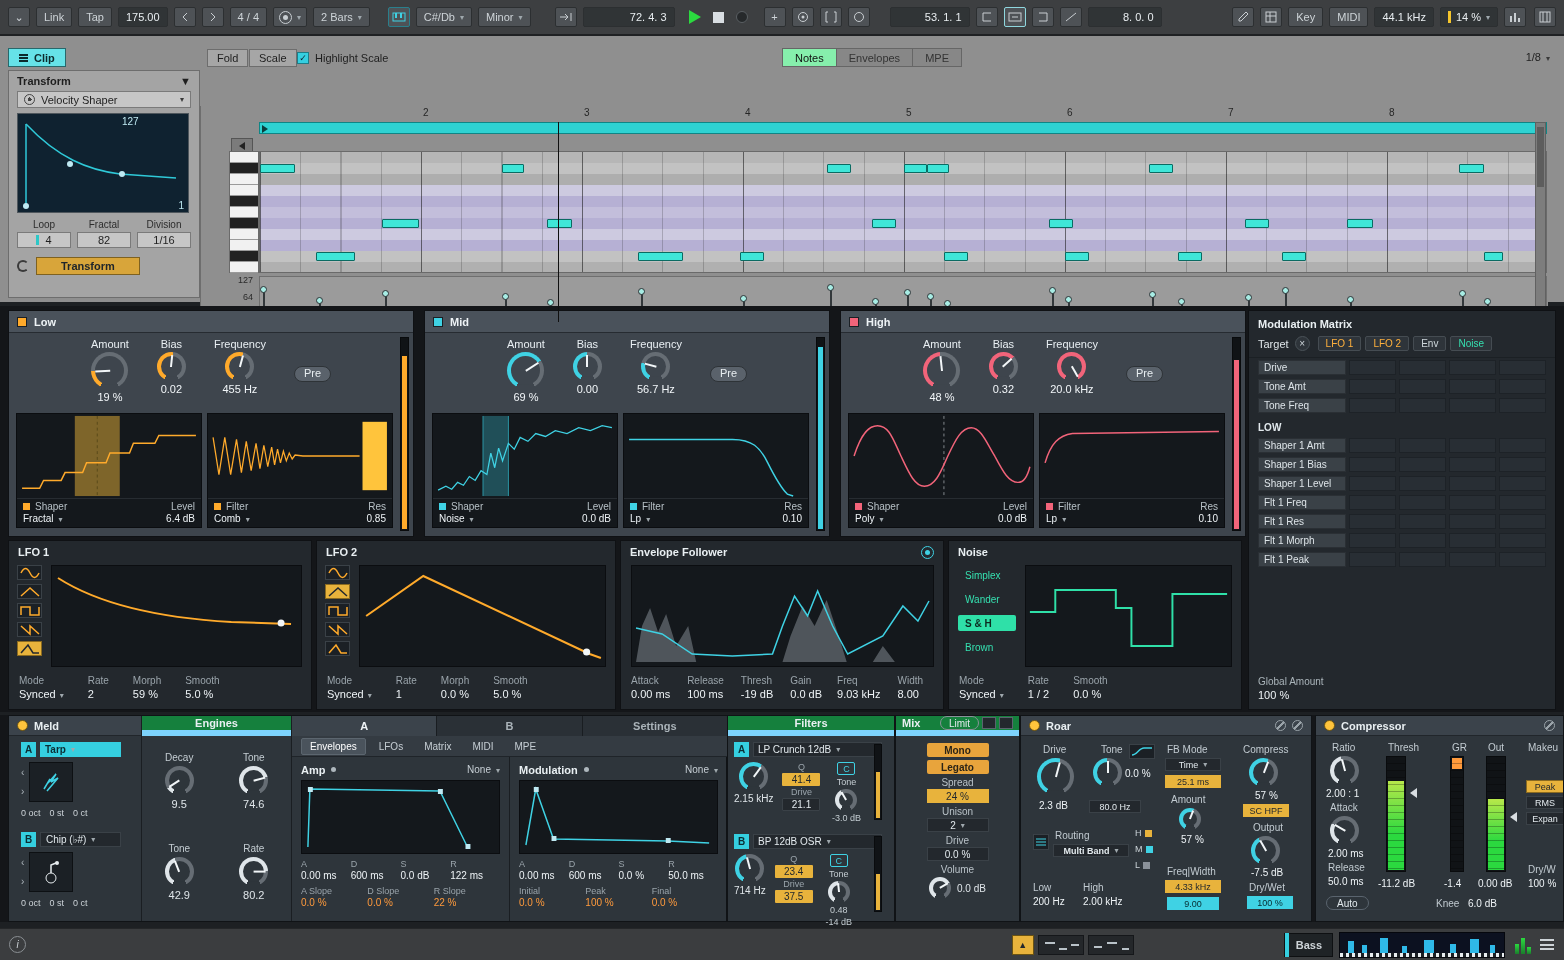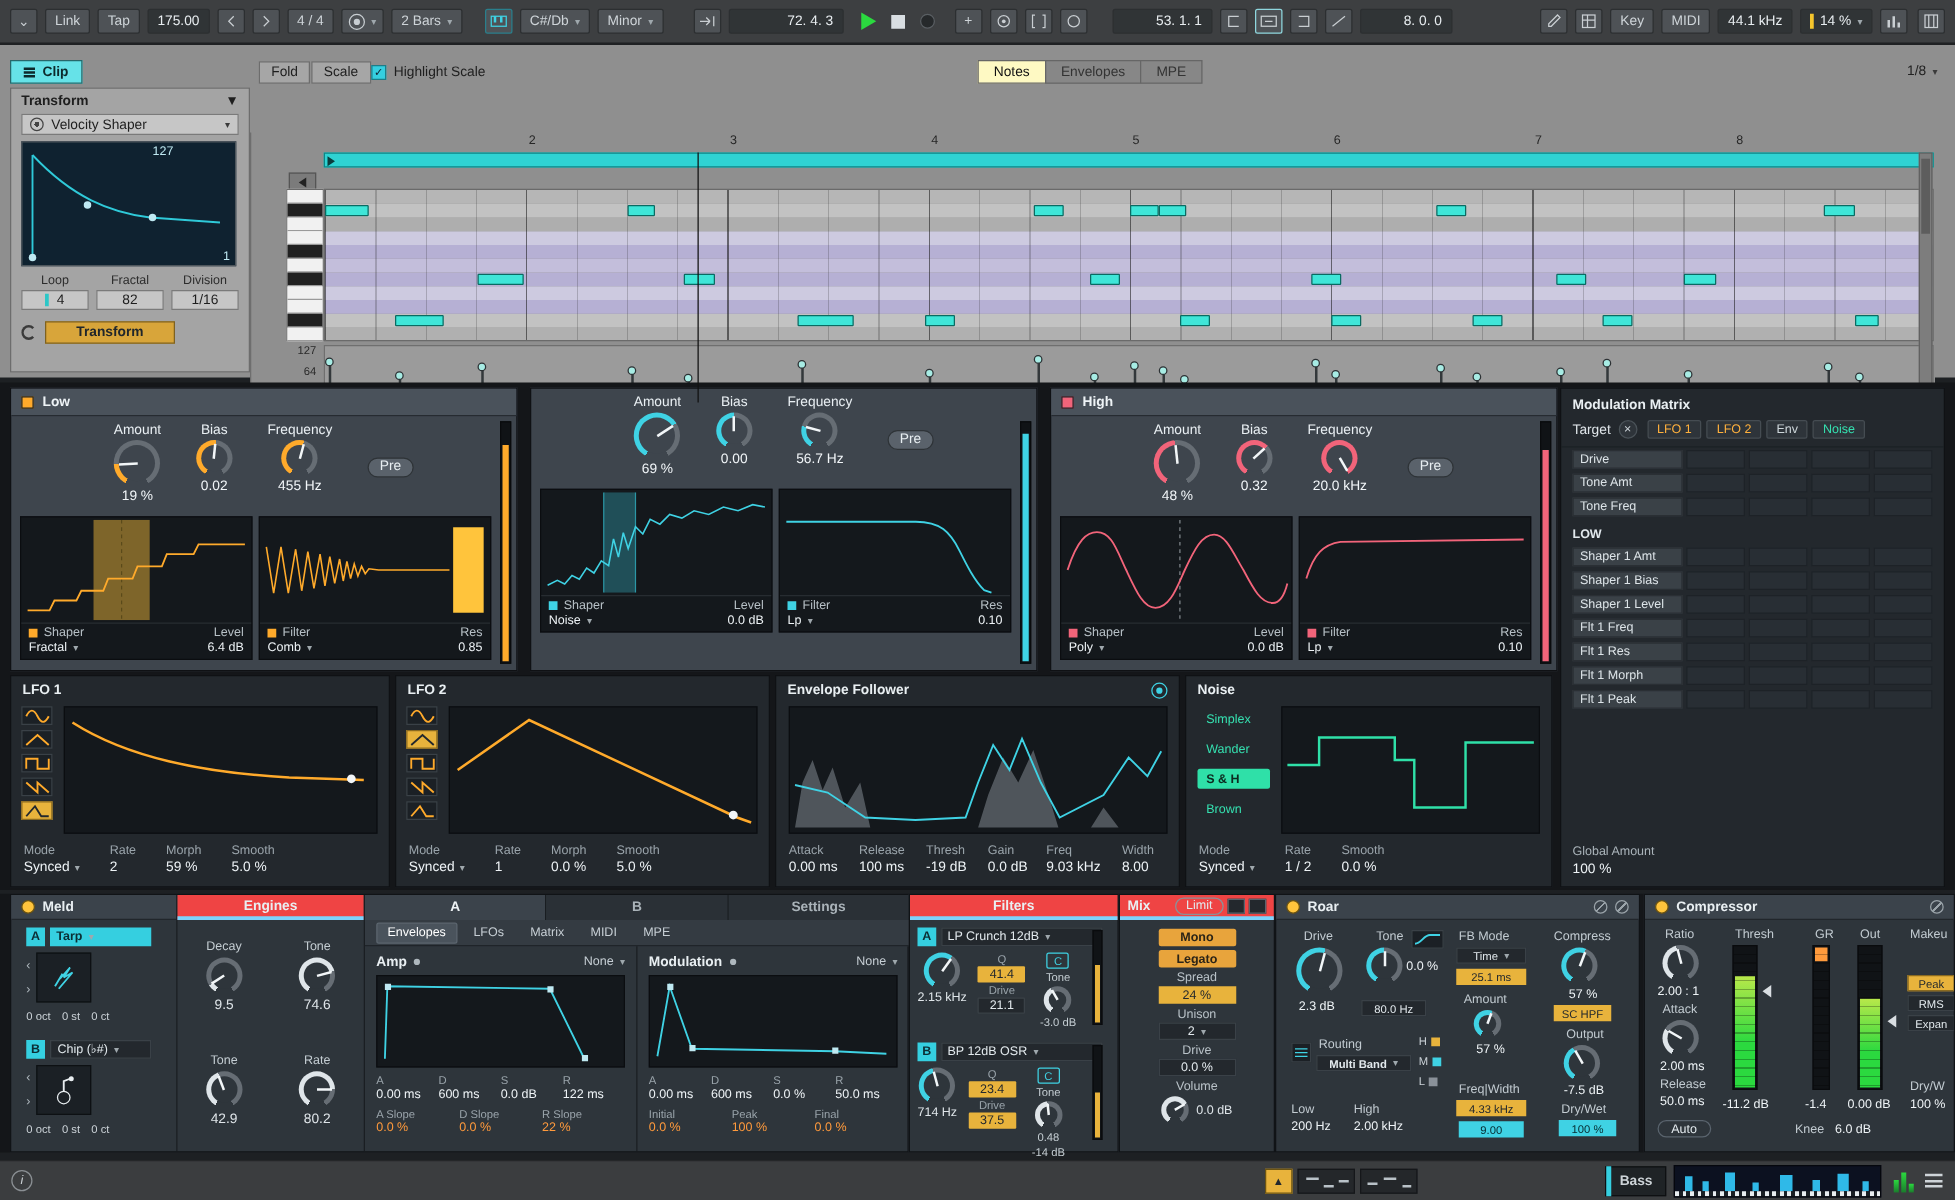--- a/index.html
+++ b/index.html
@@ -35,21 +35,21 @@
 .cpf .l{font-size:10px;color:#2c2c2c;margin-bottom:2px}
 .cpf .v{height:16px;background:#c6c6c6;border:1px solid #7a7a7a;display:flex;align-items:center;justify-content:center}
 .cpf.tick .v::before{content:"";width:3px;height:10px;background:#2cc7c7;margin-right:6px}
 .cp-apply{display:flex;align-items:center;gap:7px;margin:9px 8px 0}
 .cyc{width:12px;height:12px;border:2px solid #3a3a3a;border-radius:50%;border-right-color:transparent}
 .apply-btn{flex:0 0 auto;background:#d8a53a;border:1px solid #7e6120;color:#20262b;font-weight:bold;padding:2px 24px}
 .ehbtn{position:absolute;top:13px;height:18px;background:#a6a6a6;border:1px solid #6d6d6d;display:flex;align-items:center;padding:0 9px}
 .chkbox{position:absolute;width:12px;height:12px;background:#35cfe0;border:1px solid #1d7c87;color:#123;font-size:9px;display:flex;align-items:center;justify-content:center}
 .etabs{position:absolute;left:783px;top:12px;display:flex}
 .etab{height:19px;display:flex;align-items:center;padding:0 12px;background:#878787;border:1px solid #666;color:#333;margin-left:-1px}
-.etab.on{background:#fef9c3;color:#111}
+.etab.on{background:#86efac;color:#111}
 #grid-size{position:absolute;right:14px;top:15px;color:#222}
 
 #editor{position:absolute;left:200px;top:70px;width:1348px;height:232px;background:#8f8f8f;border-left:1px solid #6e6e6e}
 #ruler span{position:absolute;top:1px;font-size:10px;color:#262626}
 #loopband{position:absolute;left:58px;top:16px;width:1288px;height:12px;background:#2fd2d2;border:1px solid #0f8585}
 #loopband::before,#loopband::after{content:"";position:absolute;top:2px;width:0;height:0;border-top:4px solid transparent;border-bottom:4px solid transparent}
 #loopband::before{left:2px;border-left:6px solid #0b3d3d}
 #loopband::after{right:2px;border-right:6px solid #0b3d3d}
 #preview-btn{position:absolute;left:30px;top:32px;width:22px;height:15px;background:#7b7b7b;border:1px solid #555;display:flex;align-items:center;justify-content:center}
 #preview-btn i{width:0;height:0;border-right:6px solid #222;border-top:4px solid transparent;border-bottom:4px solid transparent}
@@ -129,21 +129,21 @@
 .sc-ico::after{content:"";position:absolute;inset:3px;border-radius:50%;background:#3fd2e4}
 .ntype{width:58px;height:16px;margin-bottom:8px;display:flex;align-items:center;padding:0 7px;font-size:10px;color:#35e0b0}
 .ntype.on{background:#2fe0a8;color:#0c2b20;border-radius:2px;font-weight:bold}
 
 #devrow{position:absolute;left:0;top:715px;width:1564px;height:207px;background:#141619}
 .dev{position:absolute;top:0;height:207px;background:#2e353b;border:1px solid #101316;--face:#2e353b}
 .dev-head{height:20px;background:#3b434b;border-bottom:1px solid #21262b;display:flex;align-items:center;gap:6px;padding:4px 8px;font-weight:bold;color:#e9eff2}
 .pwr{width:11px;height:11px;border-radius:50%;background:#ffc43c;border:1px solid #6b5312}
 .nocirc{width:11px;height:11px;border:1px solid #9aa3a9;border-radius:50%;background:linear-gradient(135deg,transparent 44%,#9aa3a9 44% 56%,transparent 56%)}
 .subcol{position:absolute;top:0;bottom:0;border-left:1px solid #1a1e22}
-.colhead{height:20px;background:#ef4444;border-bottom:3px solid #7dd3fc;display:flex;align-items:center;justify-content:center;font-weight:bold;color:#e9eff2}
+.colhead{height:20px;background:#15803d;border-bottom:6px solid #7dd3fc;display:flex;align-items:center;justify-content:center;font-weight:bold;color:#e9eff2}
 
 .mblock{position:absolute;left:26px;width:100px}
 .mrow{display:flex;gap:4px;align-items:center}
 .mtag{width:15px;height:15px;display:flex;align-items:center;justify-content:center;font-size:10px;font-weight:bold;background:#35cfe0;color:#0b2e34}
 .mdd{flex:1;height:15px;display:flex;align-items:center;padding:0 5px;font-size:10px}
 .mdd.cy{background:#35cfe0;color:#0b2e34;font-weight:bold}
 .mdd.dk{background:#23282d;border:1px solid #3a4147;color:#e2e9ed}
 .osc-wrap{display:flex;align-items:center;gap:5px;margin-top:5px}
 .osc-arrows{display:flex;flex-direction:column;gap:8px;color:#aeb7bd;font-size:10px}
 .osc-box{width:44px;height:40px;background:#1b2025;border:1px solid #0d1013;display:flex;align-items:center;justify-content:center}
@@ -588,20 +588,24 @@
               </div>
           </div>
         </div>
       </div>
       <div class="band-meter">
           <i style="height:90%"></i>
         </div>
     </div>
 
     <div class="band" style="left:424px;--ac:#3fd2e4">
+      <div class="band-head">
+          <span class="chk"></span>
+          <span>Mid</span>
+        </div>
       <div class="knobrow">
         <div class="kcol">
             <span class="klabel">Amount</span>
             <div class="knob lg" style="--p:69;--c:#3fd2e4"></div>
             <span class="kval">69 %</span>
           </div>
         <div class="kcol">
             <span class="klabel">Bias</span>
             <div class="knob md" style="--p:50;--c:#3fd2e4"></div>
             <span class="kval">0.00</span>

